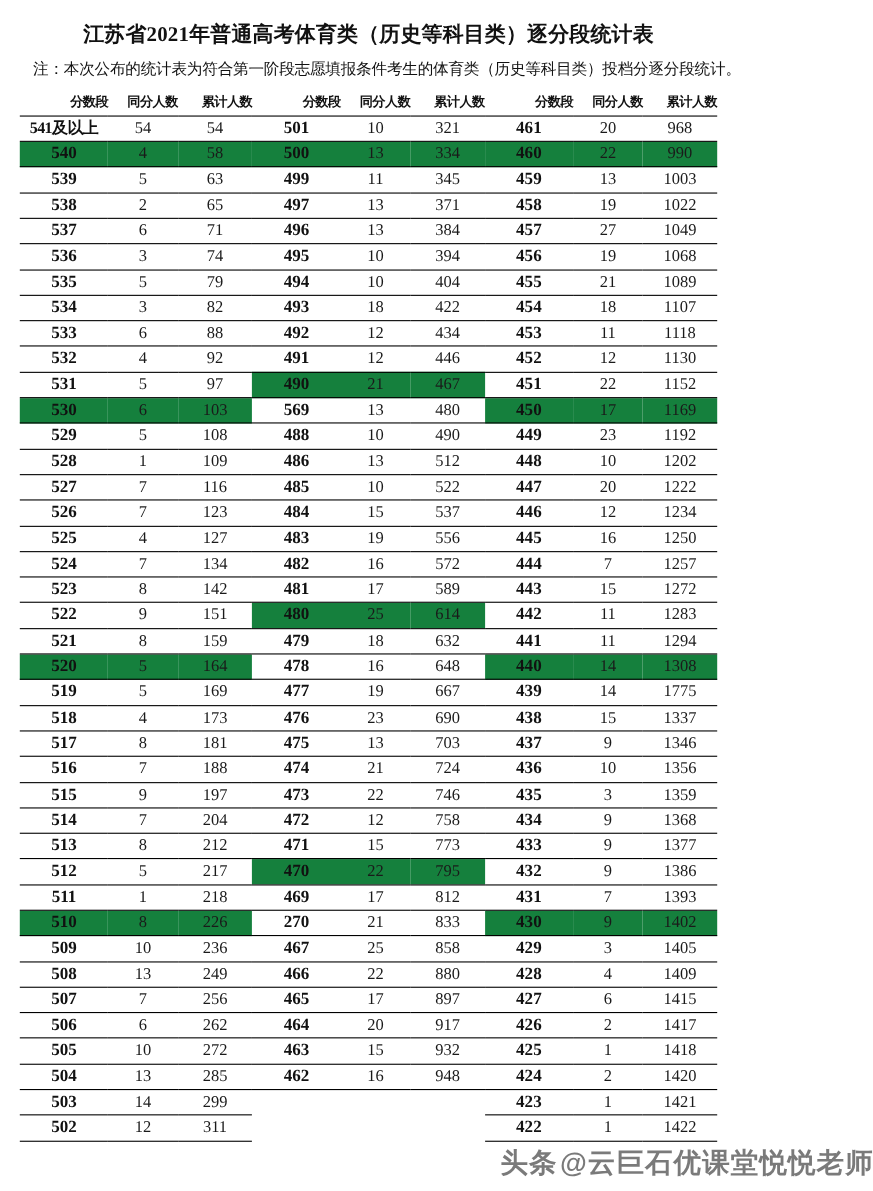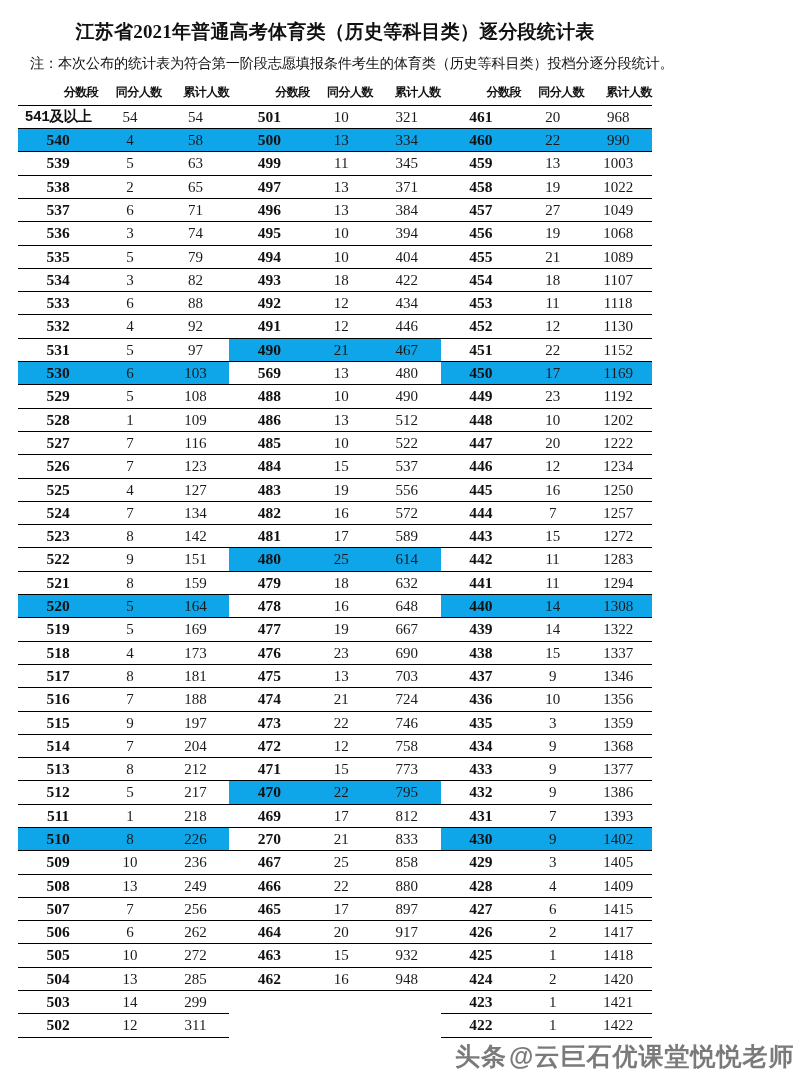--- a/index.html
+++ b/index.html
@@ -73,28 +73,27 @@
     font-size:15px;
     font-family:"Liberation Serif","DejaVu Serif",serif;
   }
   table.grid td.score{
     font-weight:bold;
     font-size:15.5px;
   }
   table.grid td.score.wide{
     font-size:14.5px;
     letter-spacing:-0.5px;
-    font-family:Liberation Mono, monospace;
   }
   table.grid td.num{
     font-weight:normal;
     color:#1a1a1a;
   }
   tr.shaded td{
-    background:#0ea5e9;
+    background:#15803d;
   }
   col.c1{width:38%;}
   col.c2{width:30%;}
   col.c3{width:32%;}
 
   .watermark{
     position:absolute;
     left:455px;
     bottom:10px;
     font-size:25px;
@@ -667,21 +666,21 @@
               <td class="num">1294</td>
             </tr>
             <tr class="shaded">
               <td class="score">440</td>
               <td class="num">14</td>
               <td class="num">1308</td>
             </tr>
             <tr>
               <td class="score">439</td>
               <td class="num">14</td>
-              <td class="num">1322</td>
+              <td class="num">1775</td>
             </tr>
             <tr>
               <td class="score">438</td>
               <td class="num">15</td>
               <td class="num">1337</td>
             </tr>
             <tr>
               <td class="score">437</td>
               <td class="num">9</td>
               <td class="num">1346</td>

